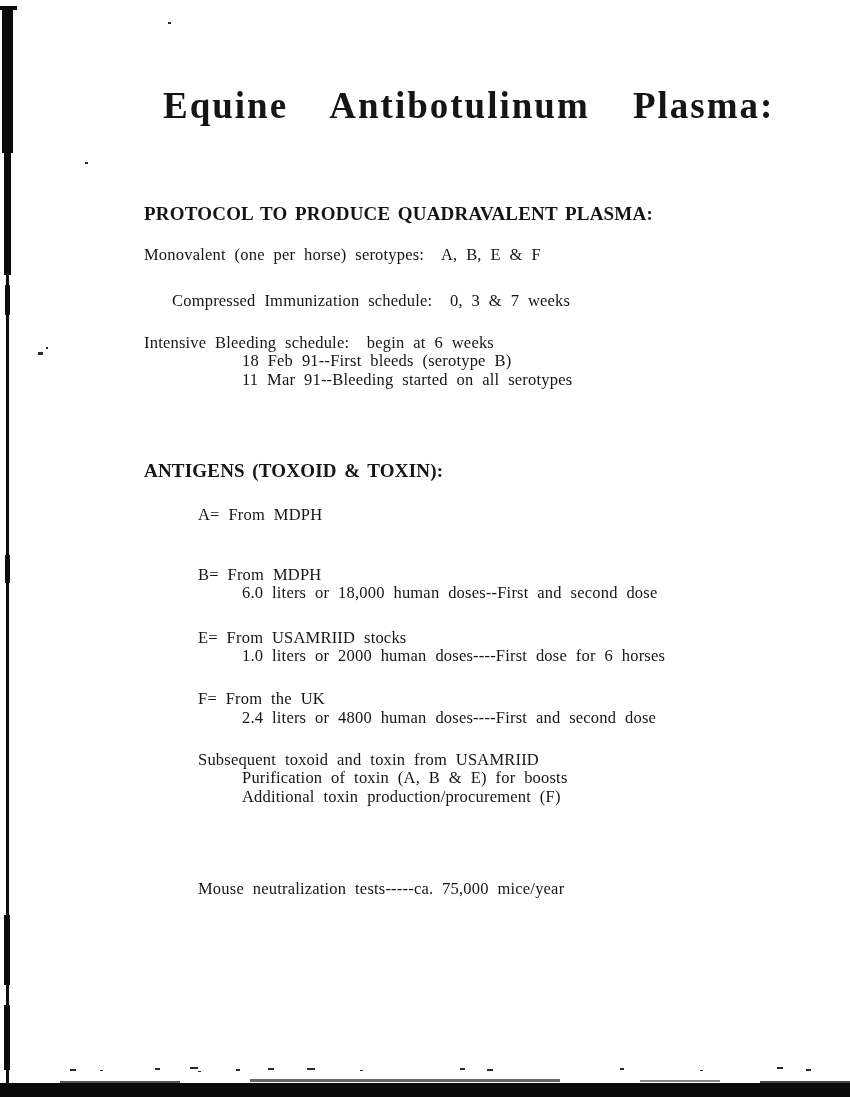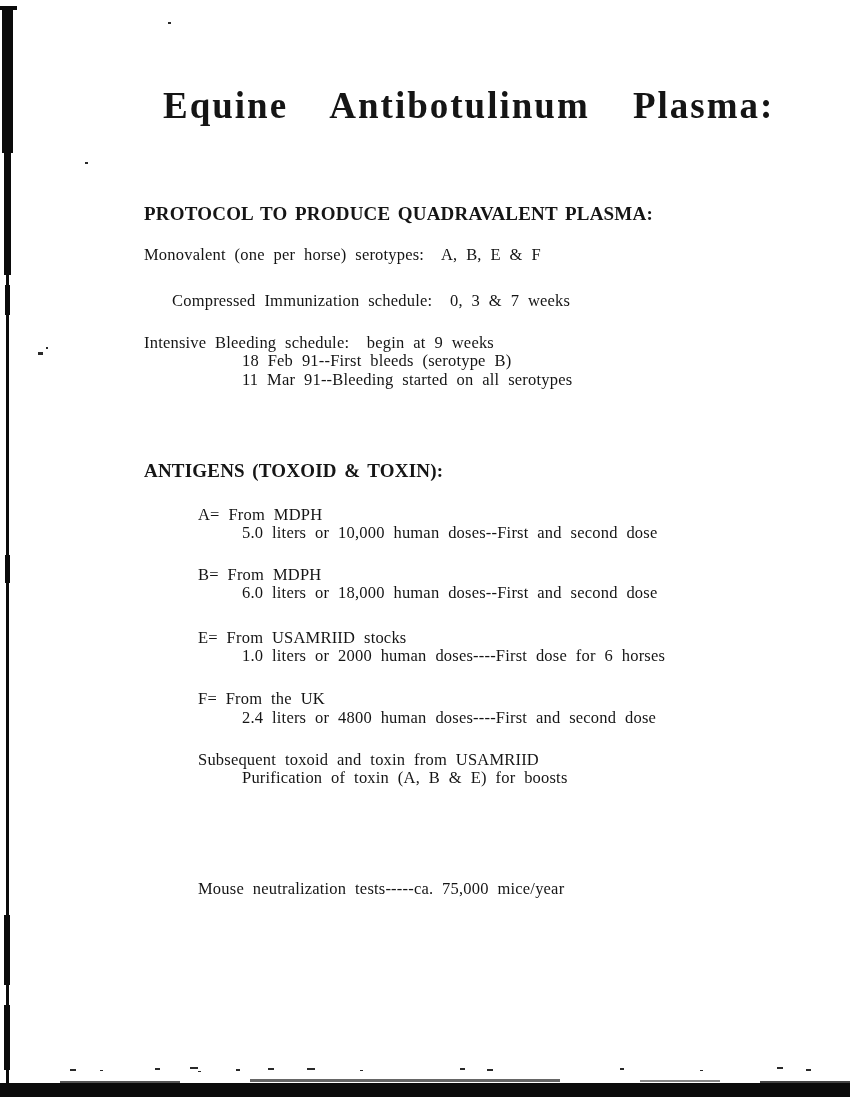--- a/index.html
+++ b/index.html
@@ -118,31 +118,31 @@
   <div class="speck" style="left:777px;top:1067px;width:6px;height:2px;"></div>
   <div class="speck" style="left:806px;top:1069px;width:5px;height:2px;"></div>
 
   <div class="title-block">
     <div class="title-main">Equine Antibotulinum Plasma:</div>
   </div>
 
   <div class="heading" style="top:202px;">PROTOCOL TO PRODUCE QUADRAVALENT PLASMA:</div>
   <div class="line i0" style="top:245px;">Monovalent (one per horse) serotypes:  A, B, E &amp; F</div>
   <div class="line i0" style="top:291px;margin-left:28px;">Compressed Immunization schedule:  0, 3 &amp; 7 weeks</div>
-  <div class="line i0" style="top:333px;">Intensive Bleeding schedule:  begin at 9 weeks</div>
+  <div class="line i0" style="top:333px;">Intensive Bleeding schedule:  begin at 6 weeks</div>
   <div class="line i2" style="top:351px;">18 Feb 91--First bleeds (serotype B)</div>
   <div class="line i2" style="top:370px;">11 Mar 91--Bleeding started on all serotypes</div>
 
   <div class="heading" style="top:459px;">ANTIGENS (TOXOID &amp; TOXIN):</div>
   <div class="line i1" style="top:505px;">A= From MDPH</div>
-  <div class="line i2" style="top:523px;">5.0 liters or 10,000 human doses--First and second dose</div>
   <div class="line i1" style="top:565px;">B= From MDPH</div>
   <div class="line i2" style="top:583px;">6.0 liters or 18,000 human doses--First and second dose</div>
   <div class="line i1" style="top:628px;">E= From USAMRIID stocks</div>
   <div class="line i2" style="top:646px;">1.0 liters or 2000 human doses----First dose for 6 horses</div>
   <div class="line i1" style="top:689px;">F= From the UK</div>
   <div class="line i2" style="top:708px;">2.4 liters or 4800 human doses----First and second dose</div>
   <div class="line i1" style="top:750px;">Subsequent toxoid and toxin from USAMRIID</div>
   <div class="line i2" style="top:768px;">Purification of toxin (A, B &amp; E) for boosts</div>
+  <div class="line i2" style="top:787px;">Additional toxin production/procurement (F)</div>
 
   <div class="line i1" style="top:879px;">Mouse neutralization tests-----ca. 75,000 mice/year</div>
 
 </div>
 
 </body></html>

